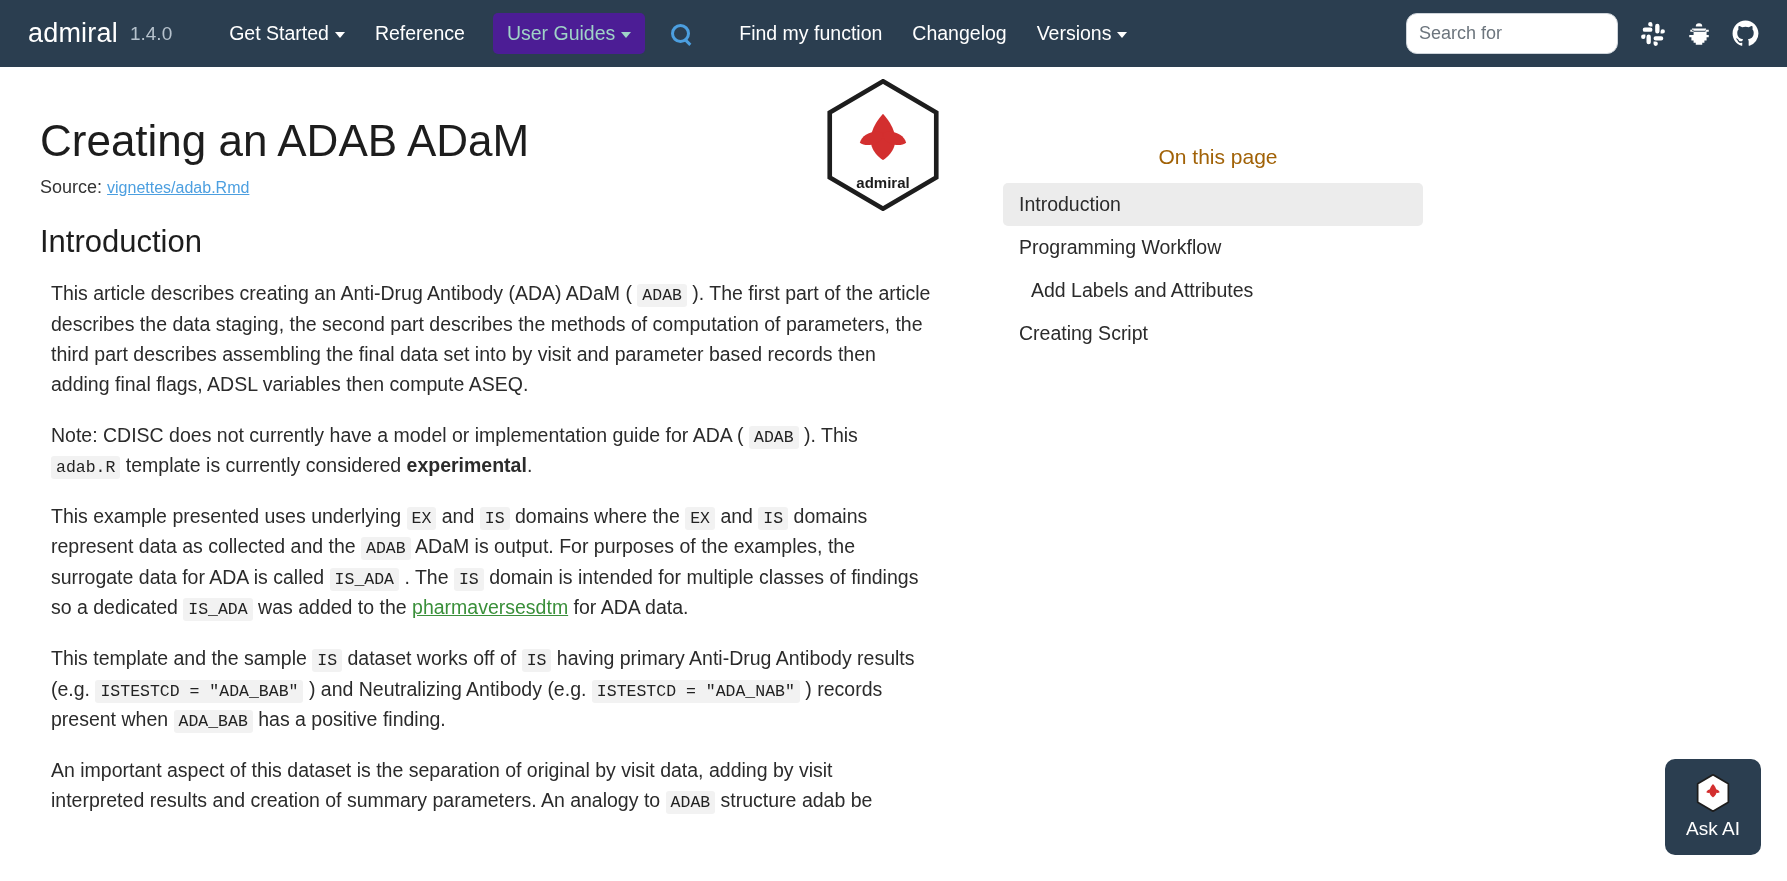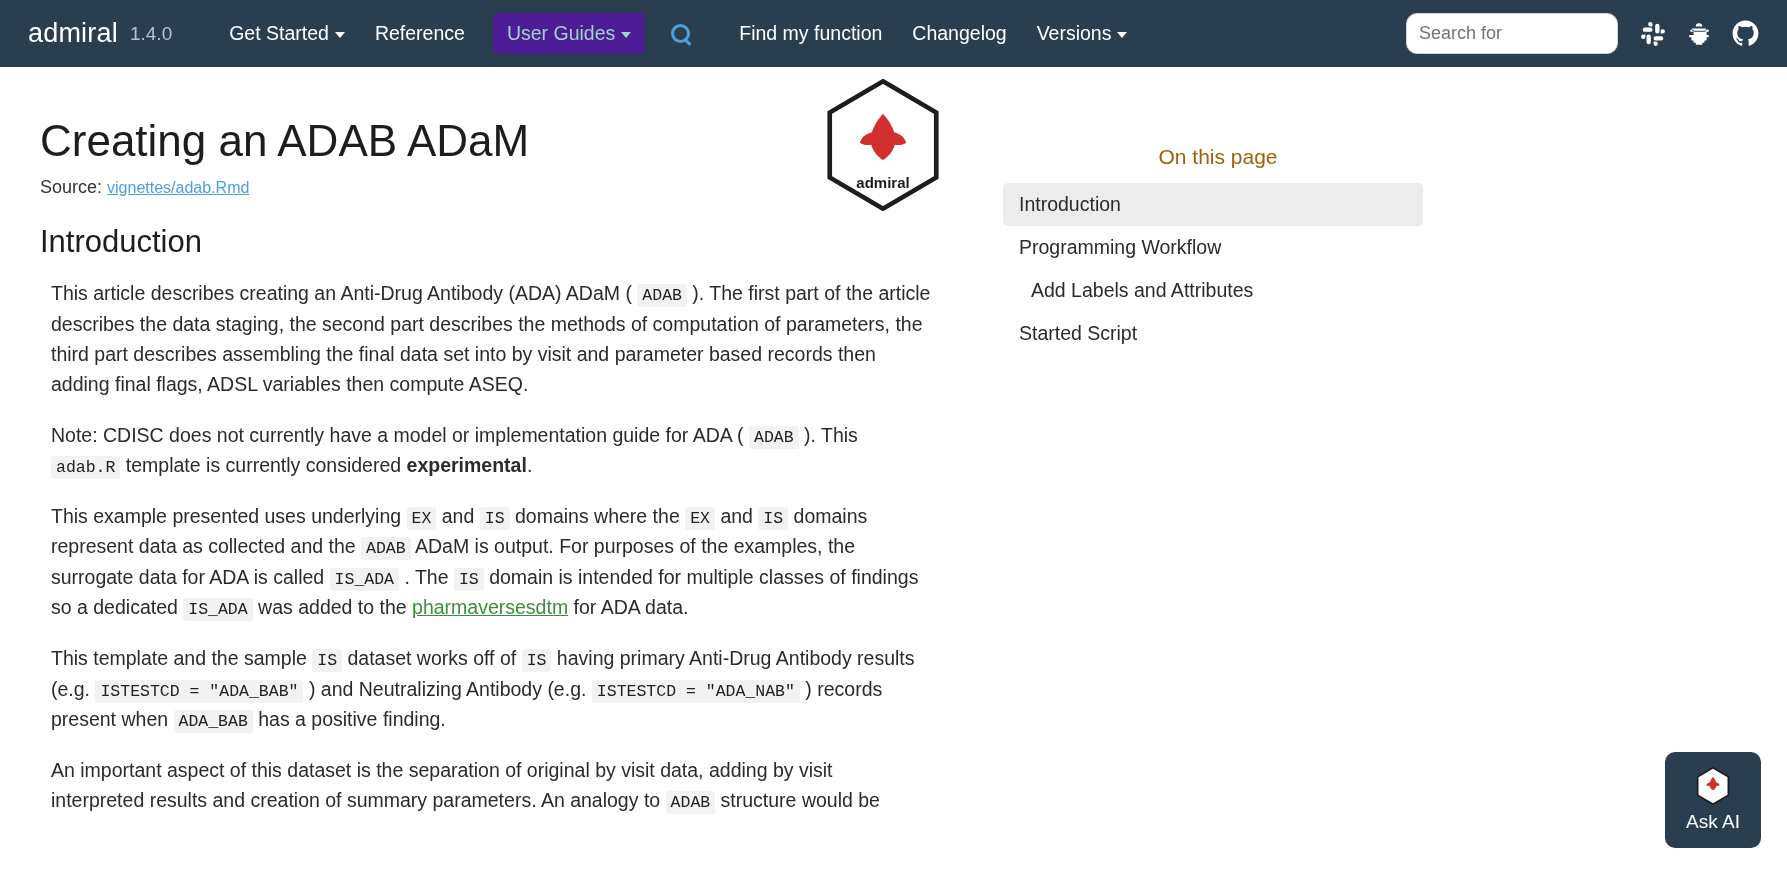--- a/index.html
+++ b/index.html
@@ -200,21 +200,21 @@
     background: #ececec;
   }
   .toc-item.indent {
     padding-left: 28px;
   }
 
   
   .ask-ai {
     position: fixed;
     right: 26px;
-    bottom: 33px;
+    bottom: 26px;
     width: 96px;
     height: 96px;
     background: #2b3e50;
     border-radius: 10px;
     display: flex;
     flex-direction: column;
     align-items: center;
     justify-content: center;
     color: #ffffff;
     font-size: 19px;
@@ -294,30 +294,30 @@
       <a href="#">vignettes/adab.Rmd</a>
     </div>
 
     <h2 class="section">Introduction</h2>
 
     <div id="paragraphs">
         <p class="body"><span>This article describes creating an Anti-Drug Antibody (ADA) ADaM ( </span><code class="inline">ADAB</code><span> ). The first part of the article describes the data staging, the second part describes the methods of computation of parameters, the third part describes assembling the final data set into by visit and parameter based records then adding final flags, ADSL variables then compute ASEQ.</span></p>
         <p class="body"><span>Note: CDISC does not currently have a model or implementation guide for ADA ( </span><code class="inline">ADAB</code><span> ). This </span><code class="inline">adab.R</code><span> template is currently considered </span><b>experimental</b><span>.</span></p>
         <p class="body"><span>This example presented uses underlying </span><code class="inline">EX</code><span> and </span><code class="inline">IS</code><span> domains where the </span><code class="inline">EX</code><span> and </span><code class="inline">IS</code><span> domains represent data as collected and the </span><code class="inline">ADAB</code><span> ADaM is output. For purposes of the examples, the surrogate data for ADA is called </span><code class="inline">IS_ADA</code><span> . The </span><code class="inline">IS</code><span> domain is intended for multiple classes of findings so a dedicated </span><code class="inline">IS_ADA</code><span> was added to the </span><a class="inline-link" href="#">pharmaversesdtm</a><span> for ADA data.</span></p>
         <p class="body"><span>This template and the sample </span><code class="inline">IS</code><span> dataset works off of </span><code class="inline">IS</code><span> having primary Anti-Drug Antibody results (e.g. </span><code class="inline">ISTESTCD = "ADA_BAB"</code><span> ) and Neutralizing Antibody (e.g. </span><code class="inline">ISTESTCD = "ADA_NAB"</code><span> ) records present when </span><code class="inline">ADA_BAB</code><span> has a positive finding.</span></p>
-        <p class="body"><span>An important aspect of this dataset is the separation of original by visit data, adding by visit interpreted results and creation of summary parameters. An analogy to </span><code class="inline">ADAB</code><span> structure would be</span></p>
+        <p class="body"><span>An important aspect of this dataset is the separation of original by visit data, adding by visit interpreted results and creation of summary parameters. An analogy to </span><code class="inline">ADAB</code><span> structure adab be</span></p>
       </div>
   </div>
 
   <div class="toc">
     <div class="toc-title">On this page</div>
     <div class="toc-item active">Introduction</div>
     <div class="toc-item">Programming Workflow</div>
     <div class="toc-item indent">Add Labels and Attributes</div>
-    <div class="toc-item">Started Script</div>
+    <div class="toc-item">Creating Script</div>
   </div>
 </div>
 
 <div class="ask-ai">
   <svg class="mini-hex" width="34" height="38" viewBox="0 0 100 114">
     <polygon points="50,2 96,29 96,85 50,112 4,85 4,29" fill="#ffffff" stroke="#1d1d1d" stroke-width="5"></polygon>
     <path d="M50 30 C41 40, 36 52, 42 62 C46 68, 50 70, 50 70 C50 70, 54 68, 58 62 C64 52, 59 40, 50 30 Z" fill="#d32f2f"></path>
     <path d="M50 46 C40 44, 32 48, 30 55 C34 58, 43 58, 49 52 Z" fill="#d32f2f"></path>
     <path d="M50 46 C60 44, 68 48, 70 55 C66 58, 57 58, 51 52 Z" fill="#d32f2f"></path>
   </svg>

